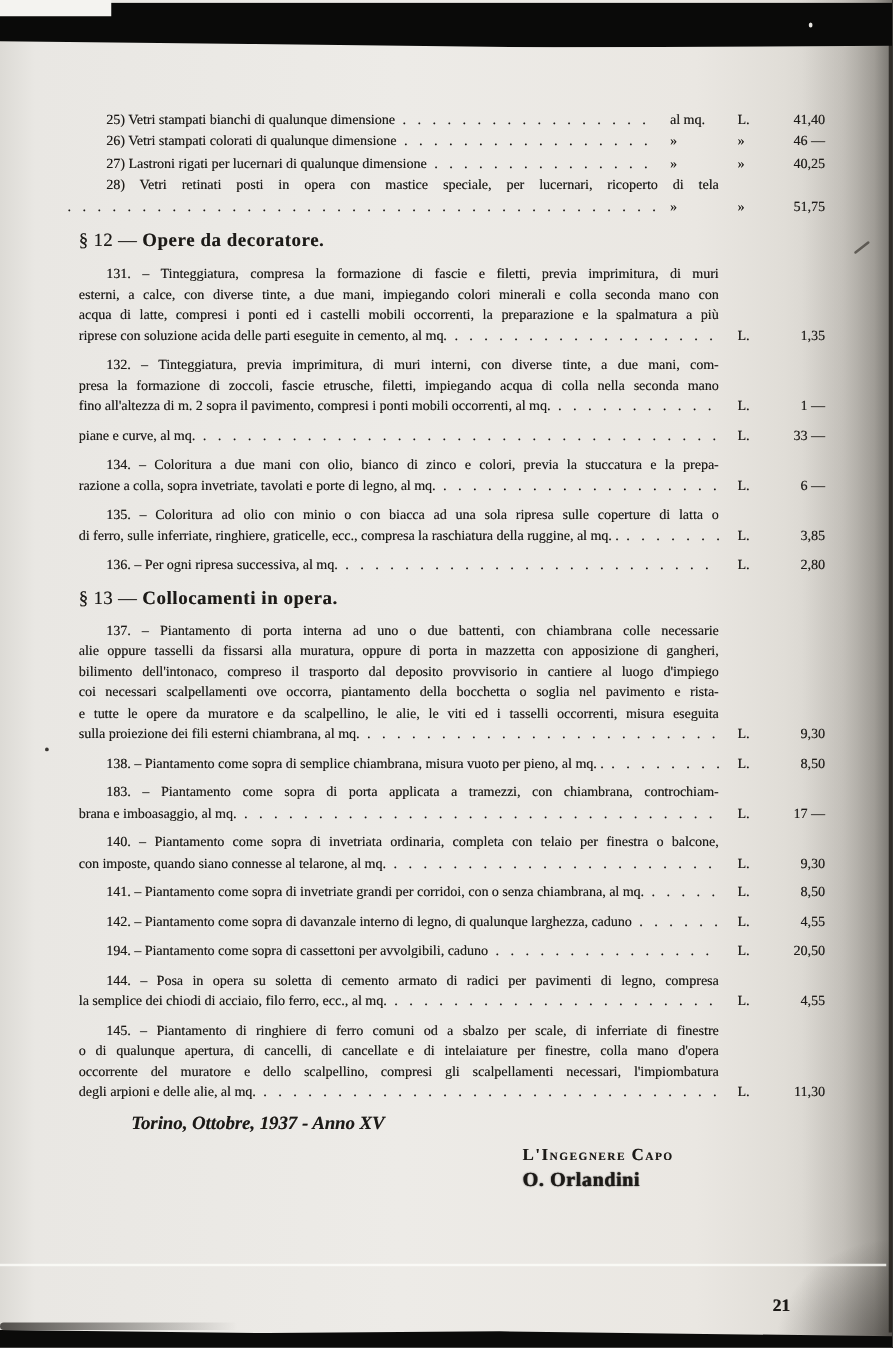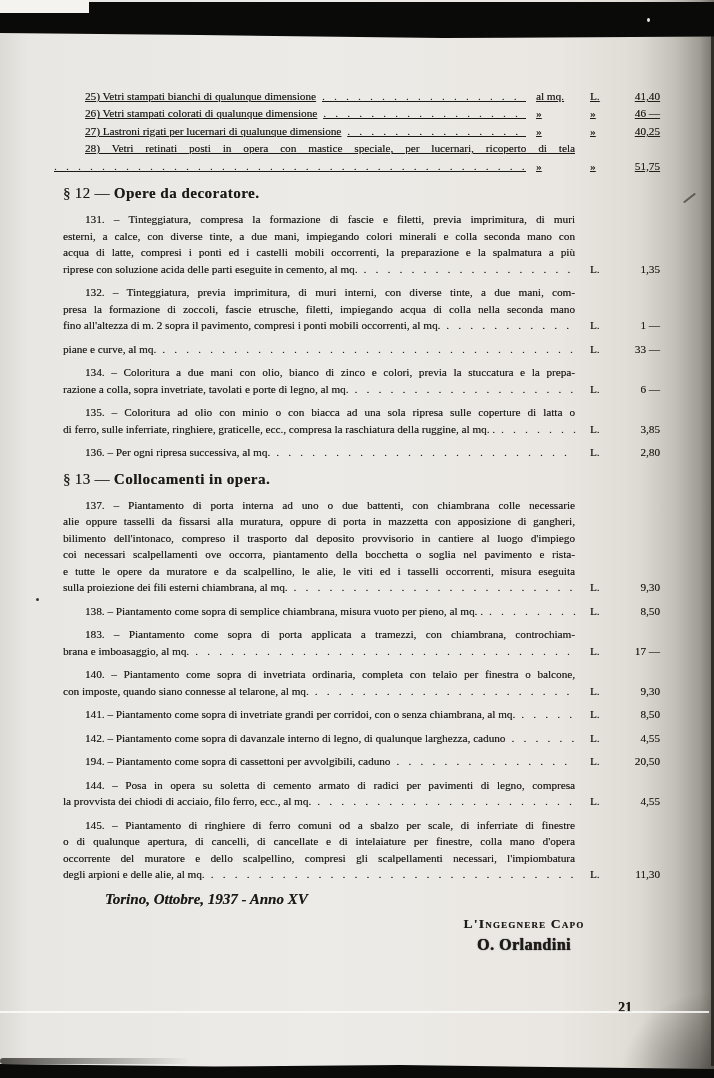--- a/index.html
+++ b/index.html
@@ -24,41 +24,41 @@
   .corner-shade{position:absolute;right:0;bottom:0;width:150px;height:140px;z-index:2;
     background:radial-gradient(130px 120px at 100% 100%,rgba(42,39,35,.55),rgba(42,39,35,0) 72%);}
   .white-line{position:absolute;left:0;right:5px;top:1011px;height:2px;background:rgba(252,251,248,.85);z-index:3;}
   .artifact-dot{position:absolute;left:36px;top:598px;width:3px;height:3px;border-radius:50%;background:#3a3733;z-index:2;}
   .scratch{position:absolute;left:682px;top:197px;width:15px;height:2px;background:rgba(60,56,50,.7);
     transform:rotate(-38deg);border-radius:1px;z-index:3;}
   
   .content{position:absolute;left:0;top:0;width:714px;padding:88px 54px 0 63px;z-index:1;
     text-shadow:.2px 0 .35px rgba(22,19,16,.55);}
   .item{font-size:11.2px;line-height:16.5px;margin-bottom:7px;}
-  .intro .item{margin-bottom:0;line-height:17.4px;text-decoration:underline;}
+  .intro .item{margin-bottom:0;line-height:17.4px;}
   .line{width:512px;max-height:18px;overflow:hidden;text-align:justify;text-align-last:justify;}
   .line.first{text-indent:22px;}
   .lastline{display:flex;align-items:baseline;}
   .lastline .txt{flex:0 0 auto;white-space:nowrap;}
   .lastline .txt.first{padding-left:22px;}
   .outdent-last .lastline{margin-left:-15px;}
   .leader{flex:1 1 auto;min-width:0;overflow:hidden;white-space:nowrap;margin:0 4px 0 6px;}
   .leader::after{content:". . . . . . . . . . . . . . . . . . . . . . . . . . . . . . . . . . . . . . . . . . . . . . . . . . . . . . . . . . . . . . . . . . . . . . . . . . . . . . . . . . . . . . . . . .";
     letter-spacing:3.2px;}
   .unit{flex:0 0 44px;margin-left:6px;white-space:nowrap;}
   .cur{flex:0 0 24px;text-align:left;margin-left:10px;white-space:nowrap;}
   .amt{flex:0 0 46px;text-align:right;white-space:nowrap;}
   .section-heading{text-align:left;font-size:15px;font-weight:400;margin:10px 0 9px;letter-spacing:.3px;}
   .section-heading .sec-title{font-weight:700;letter-spacing:.5px;}
   .dateline{margin:8px 0 0 42px;font-weight:700;font-style:italic;font-size:15px;}
-  .sig-block{width:212px;margin:8px 30px 0 auto;text-align:center;}
+  .sig-block{width:212px;margin:8px 30px 0 auto;}
   .sig-role{font-variant:small-caps;font-size:13.5px;letter-spacing:1.2px;font-weight:700;}
   .sig-name{font-weight:700;font-size:16px;margin-top:4px;letter-spacing:.5px;
     text-shadow:0 0 1.2px rgba(20,17,14,.9), .5px 0 0 rgba(20,17,14,.6);}
-  .page-num{position:absolute;left:618px;top:1000px;font-weight:700;font-size:14px;z-index:3;
+  .page-num{position:absolute;left:618px;top:1038px;font-weight:700;font-size:14px;z-index:3;
     text-shadow:.3px 0 .4px rgba(20,17,14,.7);}
 </style>
 </head>
 <body>
 
 <div class="scan">
 
   <div class="content">
     <div class="intro" id="intro-list">
         <div class="item">
@@ -215,21 +215,21 @@
           <div class="lastline">
             <span class="txt first">194. – Piantamento come sopra di cassettoni per avvolgibili, caduno</span>
             <span class="leader"></span>
             <span class="cur">L.</span>
             <span class="amt">20,50</span>
           </div>
         </div>
         <div class="item">
           <div class="line full first">144. – Posa in opera su soletta di cemento armato di radici per pavimenti di legno, compresa</div>
           <div class="lastline">
-            <span class="txt">la provvista dei chiodi di acciaio, filo ferro, ecc., al mq.</span>
+            <span class="txt">la semplice dei chiodi di acciaio, filo ferro, ecc., al mq.</span>
             <span class="leader"></span>
             <span class="cur">L.</span>
             <span class="amt">4,55</span>
           </div>
         </div>
         <div class="item">
           <div class="line full first">145. – Piantamento di ringhiere di ferro comuni od a sbalzo per scale, di inferriate di finestre</div>
           <div class="line full">o di qualunque apertura, di cancelli, di cancellate e di intelaiature per finestre, colla mano d'opera</div>
           <div class="line full">occorrente del muratore e dello scalpellino, compresi gli scalpellamenti necessari, l'impiombatura</div>
           <div class="lastline">

